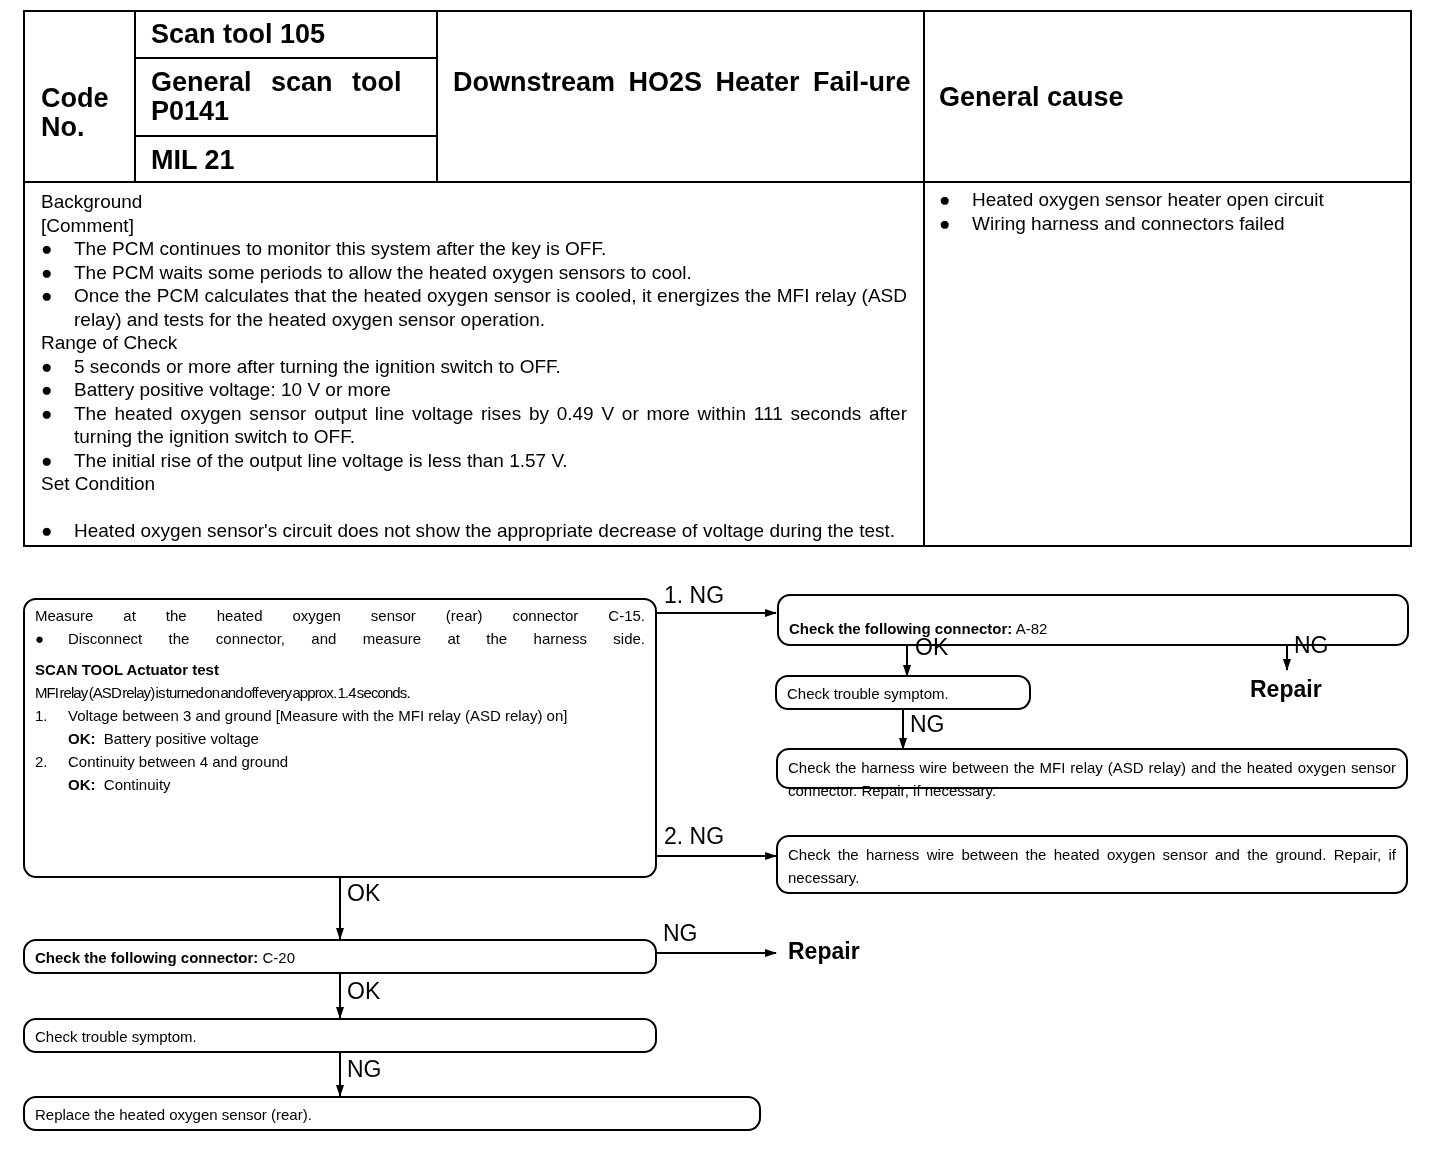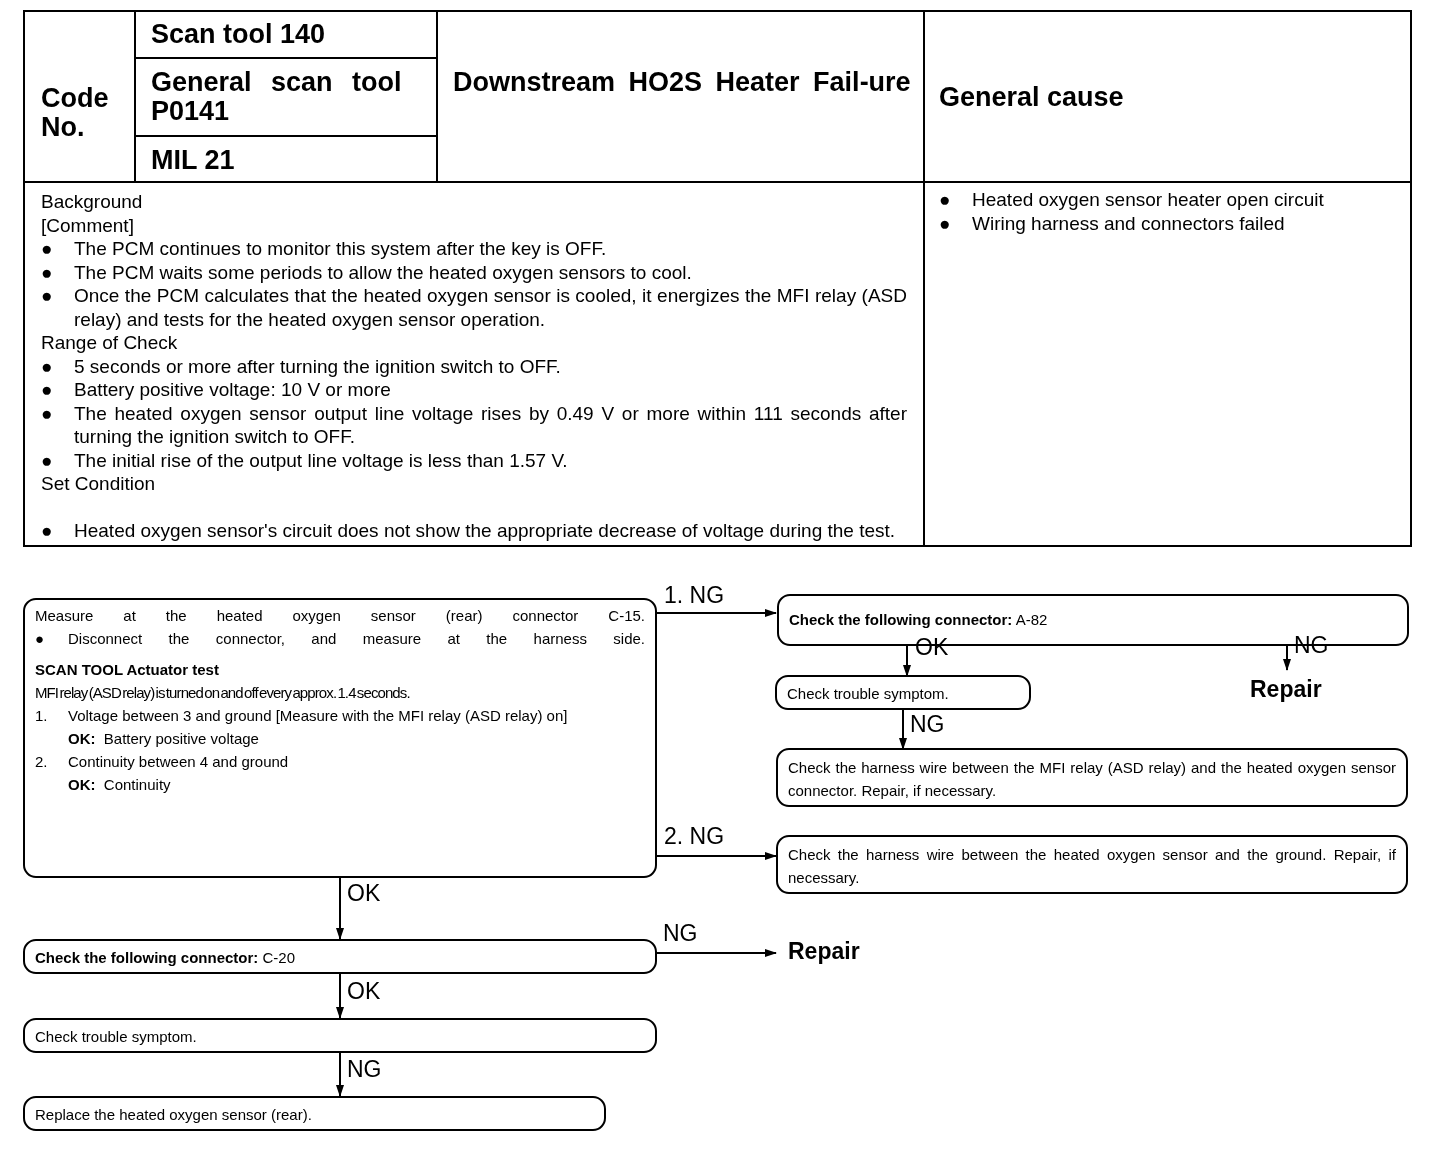--- a/index.html
+++ b/index.html
@@ -30,21 +30,21 @@
 
 <div class="vline" style="left:134px; top:10px; height:173px;"></div>
 <div class="vline" style="left:436px; top:10px; height:173px;"></div>
 <div class="vline" style="left:923px; top:10px; height:537px;"></div>
 
 <div class="hline" style="left:134px; top:57px; width:302px;"></div>
 <div class="hline" style="left:134px; top:135px; width:302px;"></div>
 <div class="hline" style="left:23px; top:181px; width:1389px;"></div>
 
 <div class="hdr-bold" style="left:41px; top:84px; width:90px;">Code No.</div>
-<div class="hdr-bold" style="left:151px; top:20px;">Scan tool 140</div>
+<div class="hdr-bold" style="left:151px; top:20px;">Scan tool 105</div>
 <div class="hdr-bold" style="left:151px; top:68px; width:268px; word-spacing:12px;">General scan tool P0141</div>
 <div class="hdr-bold" style="left:151px; top:146px;">MIL 21</div>
 <div class="hdr-bold" style="left:453px; top:68px; width:460px; word-spacing:6px;">Downstream HO2S Heater Fail-ure</div>
 <div class="hdr-bold" style="left:939px; top:83px;">General cause</div>
 
 <div class="body-text" style="left:41px; top:190px; width:866px;">
   <span class="row">Background</span>
 
   <span class="row">[Comment]</span>
   <span class="row">
@@ -135,33 +135,33 @@
   <div style="position:relative; padding-left:33px;">
     <span class="bul">2.</span>
     <span style="display:block;">Continuity between 4 and ground</span>
     <span class="b">OK:</span>&nbsp;&nbsp;<span>Continuity</span>
   </div>
 </div>
 
 <div class="lbl" style="left:664px; top:584px;">1. NG</div>
 <div class="lbl" style="left:664px; top:825px;">2. NG</div>
 
-<div class="box ftext" style="left:777px; top:594px; width:632px; height:52px; padding:12px 10px;">
+<div class="box ftext" style="left:777px; top:594px; width:632px; height:52px; padding:21px 10px;">
   <span class="b">Check the following connector:</span> <span>A-82</span>
 </div>
 <div class="lbl" style="left:915px; top:636px;">OK</div>
 <div class="lbl" style="left:1294px; top:634px;">NG</div>
 <div class="lbl b" style="left:1250px; top:678px;">Repair</div>
 
 <div class="box ftext" style="left:775px; top:675px; width:256px; height:35px; padding:5px 10px;">
   <span>Check trouble symptom.</span>
 </div>
 <div class="lbl" style="left:910px; top:713px;">NG</div>
 
-<div class="box ftext" style="left:776px; top:748px; width:632px; height:59px; padding:6px 10px; text-align:justify;">
+<div class="box ftext" style="left:776px; top:748px; width:632px; height:41px; padding:6px 10px; text-align:justify;">
   <span>Check the harness wire between the MFI relay (ASD relay) and the heated oxygen sensor connector. Repair, if necessary.</span>
 </div>
 
 <div class="box ftext" style="left:776px; top:835px; width:632px; height:59px; padding:6px 10px; text-align:justify;">
   <span>Check the harness wire between the heated oxygen sensor and the ground. Repair, if necessary.</span>
 </div>
 
 <div class="lbl" style="left:347px; top:882px;">OK</div>
 
 <div class="box ftext" style="left:23px; top:939px; width:634px; height:35px; padding:5px 10px;">
@@ -169,15 +169,15 @@
 </div>
 <div class="lbl" style="left:663px; top:922px;">NG</div>
 <div class="lbl b" style="left:788px; top:940px;">Repair</div>
 <div class="lbl" style="left:347px; top:980px;">OK</div>
 
 <div class="box ftext" style="left:23px; top:1018px; width:634px; height:35px; padding:5px 10px;">
   <span>Check trouble symptom.</span>
 </div>
 <div class="lbl" style="left:347px; top:1058px;">NG</div>
 
-<div class="box ftext" style="left:23px; top:1096px; width:583px; height:35px; padding:5px 10px;">
+<div class="box ftext" style="left:23px; top:1096px; width:738px; height:35px; padding:5px 10px;">
   <span>Replace the heated oxygen sensor (rear).</span>
 </div>
 
 </body></html>

